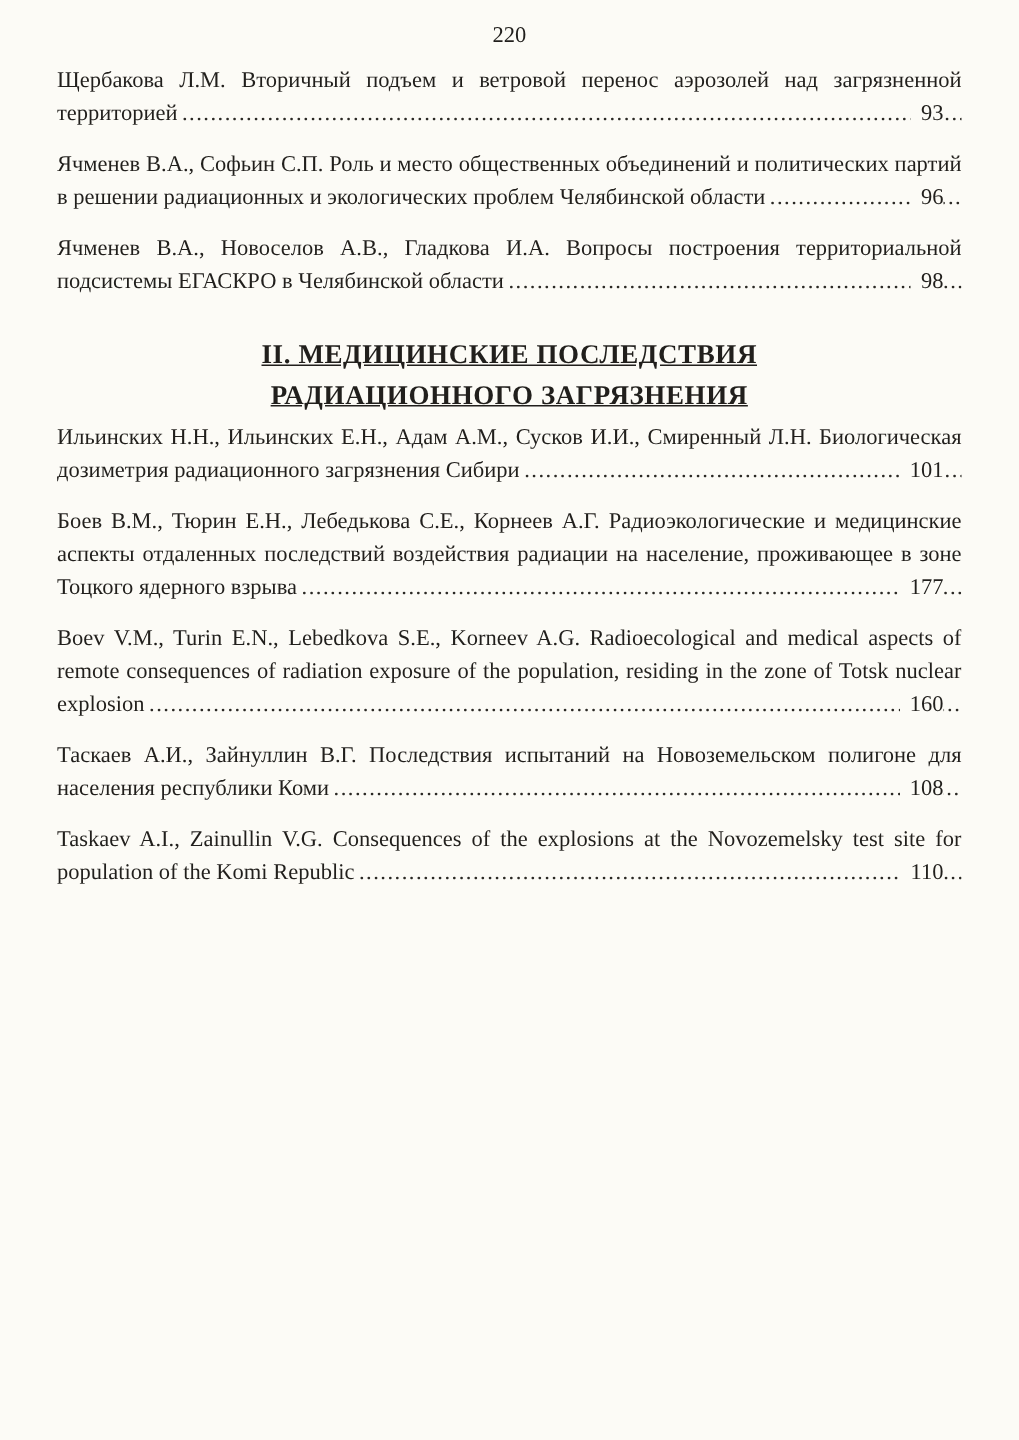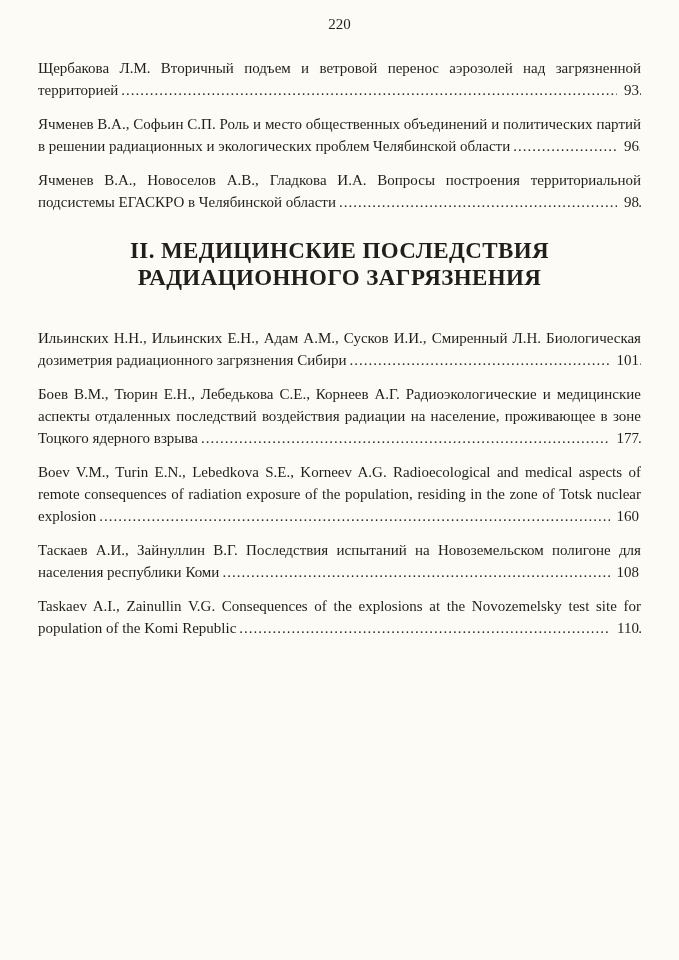--- a/index.html
+++ b/index.html
@@ -10,21 +10,21 @@
     background: #fcfbf6;
     color: #211f1c;
     font-family: "Liberation Serif", "DejaVu Serif", serif;
     font-size: 15px;
     padding: 14px 38px 10px 38px;
   }
   .page-header {
     text-align: center;
     font-size: 15px;
     line-height: 21px;
-    margin-bottom: 22px;
+    margin-bottom: 8px;
   }
   .toc-list { }
   .entry {
     position: relative;
     overflow: hidden;
     text-align: justify;
     line-height: 22px;
     margin: 0 0 12px 0;
   }
   .entry:last-child { margin-bottom: 0; }
@@ -35,34 +35,35 @@
     white-space: nowrap;
     margin-left: 3px;
     letter-spacing: 1px;
     color: #2a2824;
   }
   .dot-leader::after {
     content: "............................................................................................................................................................................................................................................................................................................";
   }
   .entry-page {
     position: absolute;
-    right: 2px;
+    right: 12px;
     bottom: 0;
     line-height: 22px;
     background: #fcfbf6;
     padding-left: 7px;
   }
   .section-heading {
-    font-size: 23px;
+    font-size: 18px;
     font-weight: bold;
     text-align: center;
     line-height: 27px;
     letter-spacing: 0.4px;
     max-width: 480px;
-    margin: 24px auto 36px auto;
+    margin: 24px auto 4px auto;
+    text-decoration: underline;
   }
 </style>
 </head>
 <body>
 
 <div class="page-header"><span>220</span></div>
 
 <div class="toc-list">
   <p class="entry"><span class="entry-text">Щербакова Л.М. Вторичный подъем и ветровой перенос аэрозолей над загрязненной территорией</span><span class="dot-leader"></span><span class="entry-page">93</span></p>
   <p class="entry"><span class="entry-text">Ячменев В.А., Софьин С.П. Роль и место общественных объединений и политических партий в решении радиационных и экологических проблем Челябинской области</span><span class="dot-leader"></span><span class="entry-page">96</span></p>

